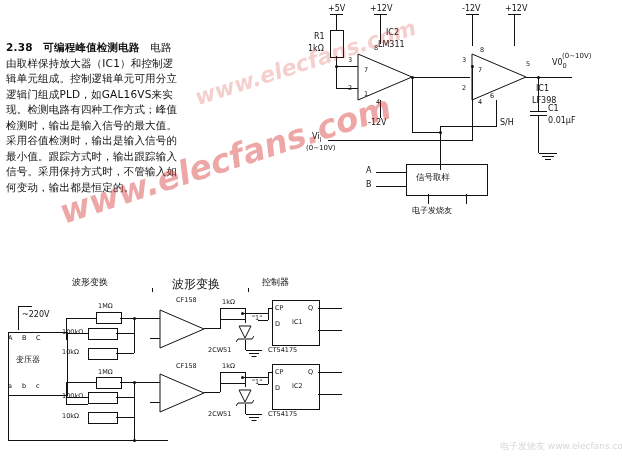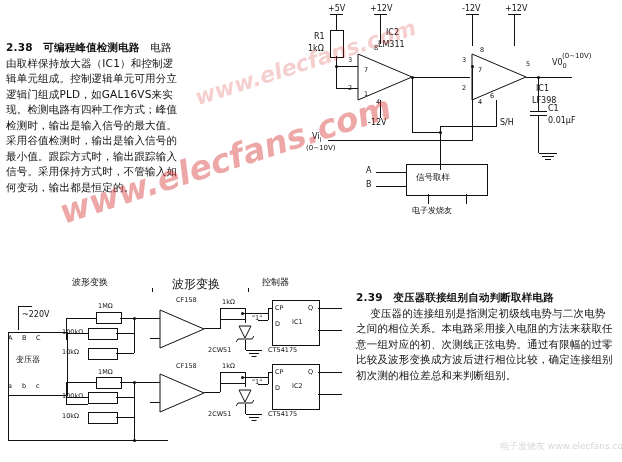--- a/index.html
+++ b/index.html
@@ -129,26 +129,20 @@
     <div class="wire h" style="left:76px;top:186px;width:30px;"></div>
     <div class="lbl" style="left:66px;top:166px;">A</div>
     <div class="lbl" style="left:66px;top:180px;">B</div>
 
     <div class="wire v" style="left:112px;top:77px;height:55px;"></div>
     <div class="dot" style="left:110.5px;top:75.5px;"></div>
     <div class="wire h" style="left:112px;top:132px;width:28px;"></div>
     <div class="dot" style="left:138.5px;top:130.5px;"></div>
   </div>
 
-  <div class="txt cjk" style="left:356px;top:290px;width:258px;">
-    <span class="sect-title">2.39</span>
-    &nbsp;&nbsp;<span class="sect-title">变压器联接组别自动判断取样电路</span>
-    <br>
-    &nbsp;&nbsp;&nbsp;&nbsp;<span>变压器的连接组别是指测定初级线电势与二次电势之间的相位关系。本电路采用接入电阻的方法来获取任意一组对应的初、次测线正弦电势。通过有限幅的过零比较及波形变换成方波后进行相位比较，确定连接组别初次测的相位差总和来判断组别。</span>
-  </div>
 
   <div style="position:absolute;left:0px;top:270px;width:356px;height:192px;">
 
     <div class="lbl" style="left:72px;top:6px;font-size:9px;">波形变换</div>
     <div class="lbl" style="left:172px;top:6px;font-size:12px;">波形变换</div>
     <div class="lbl" style="left:262px;top:6px;font-size:9px;">控制器</div>
 
     <div class="wire v" style="left:152px;top:18px;height:4px;"></div>
     <div class="wire v" style="left:248px;top:18px;height:4px;"></div>
 

